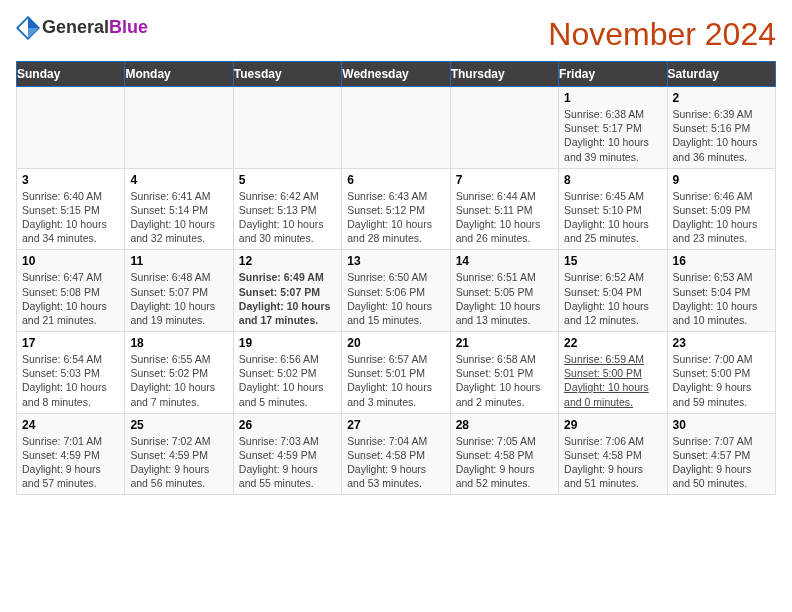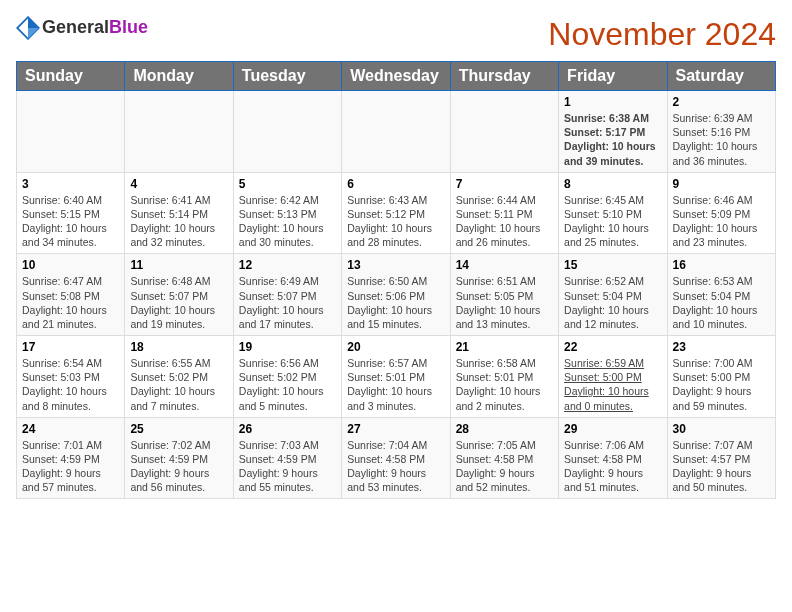--- a/index.html
+++ b/index.html
@@ -43,25 +43,25 @@
     .subtitle {
       font-size: 14px;
       color: #555;
     }
     table {
       width: 100%;
       border-collapse: collapse;
       font-size: 11px;
     }
     thead tr th {
-      background-color: #737373;
+      background-color: #404040;
       color: #fff;
       text-align: left;
-      padding: 5px 8px;
-      font-size: 16px;
+      padding: 5px 0;
+      font-size: 12px;
       font-weight: bold;
       border: 1px solid #1a6bbf;
     }
     tbody tr td {
       border: 1px solid #ddd;
       vertical-align: top;
       padding: 4px 5px;
       min-height: 80px;
       width: 14.28%;
     }
@@ -121,21 +121,21 @@
   </thead>
   <tbody id="calendar-body">
       <tr>
         <td class="empty-cell"></td>
         <td class="empty-cell"></td>
         <td class="empty-cell"></td>
         <td class="empty-cell"></td>
         <td class="empty-cell"></td>
         <td>
           <span class="day-num">1</span>
-          <div class="day-info" style="white-space: pre-line; font-weight: bold;">Sunrise: 6:38 AM
+          <div class="day-info" style="white-space: pre-line;">Sunrise: 6:38 AM
 Sunset: 5:17 PM
 Daylight: 10 hours and 39 minutes.</div>
         </td>
         <td>
           <span class="day-num">2</span>
           <div class="day-info" style="white-space: pre-line;">Sunrise: 6:39 AM
 Sunset: 5:16 PM
 Daylight: 10 hours and 36 minutes.</div>
         </td>
       </tr>
@@ -191,21 +191,21 @@
 Daylight: 10 hours and 21 minutes.</div>
         </td>
         <td>
           <span class="day-num">11</span>
           <div class="day-info" style="white-space: pre-line;">Sunrise: 6:48 AM
 Sunset: 5:07 PM
 Daylight: 10 hours and 19 minutes.</div>
         </td>
         <td>
           <span class="day-num">12</span>
-          <div class="day-info" style="white-space: pre-line;">Sunrise: 6:49 AM
+          <div class="day-info" style="white-space: pre-line; font-weight: bold;">Sunrise: 6:49 AM
 Sunset: 5:07 PM
 Daylight: 10 hours and 17 minutes.</div>
         </td>
         <td>
           <span class="day-num">13</span>
           <div class="day-info" style="white-space: pre-line;">Sunrise: 6:50 AM
 Sunset: 5:06 PM
 Daylight: 10 hours and 15 minutes.</div>
         </td>
         <td>

